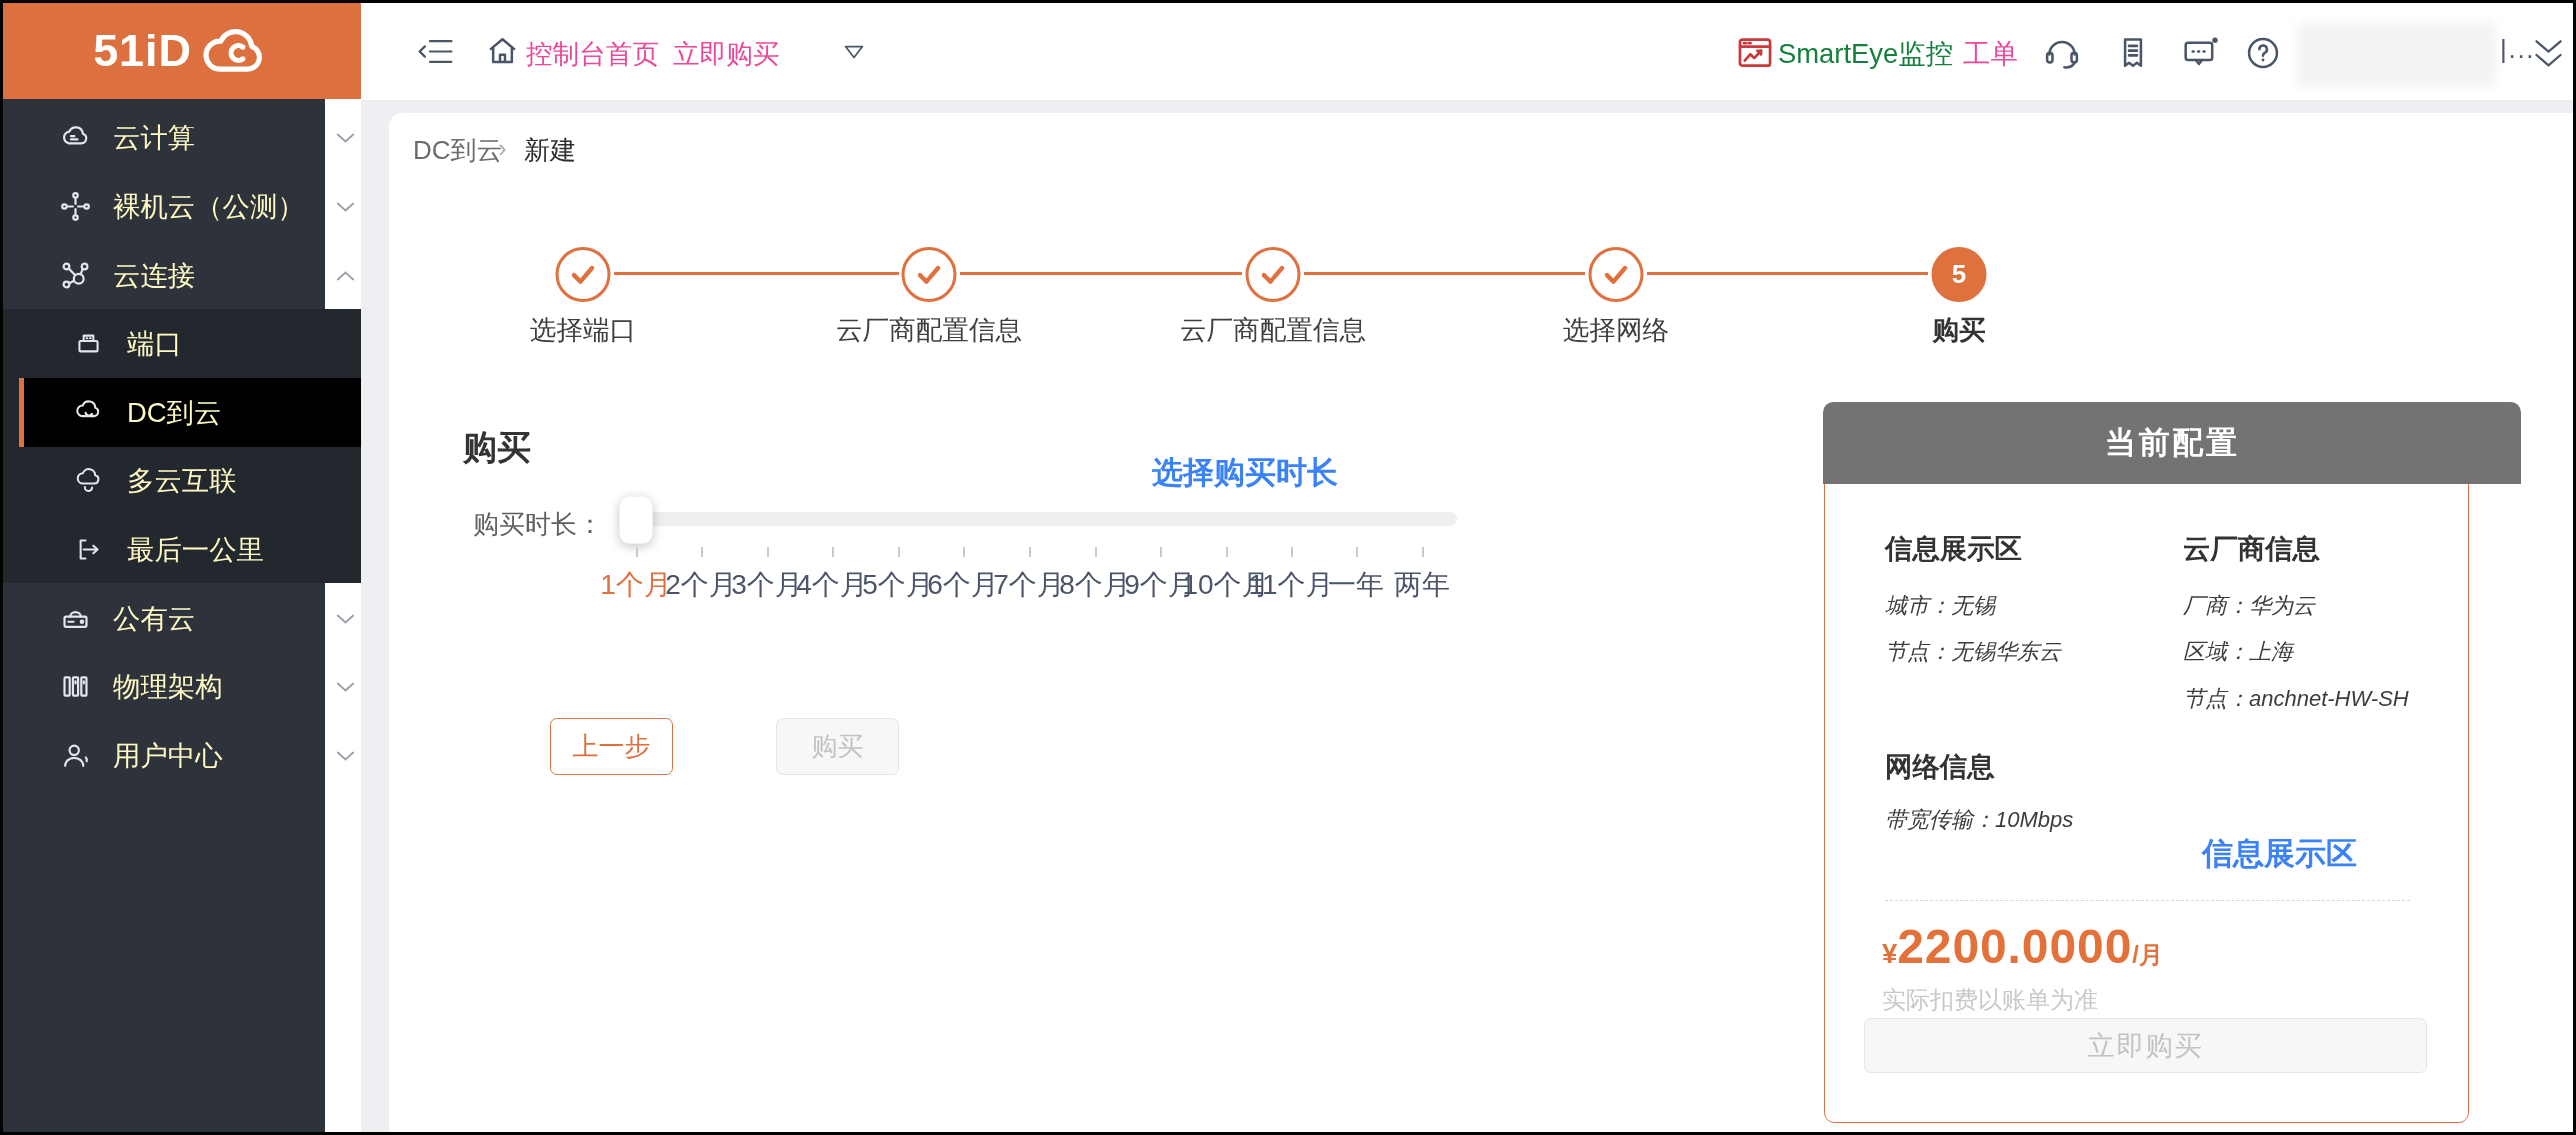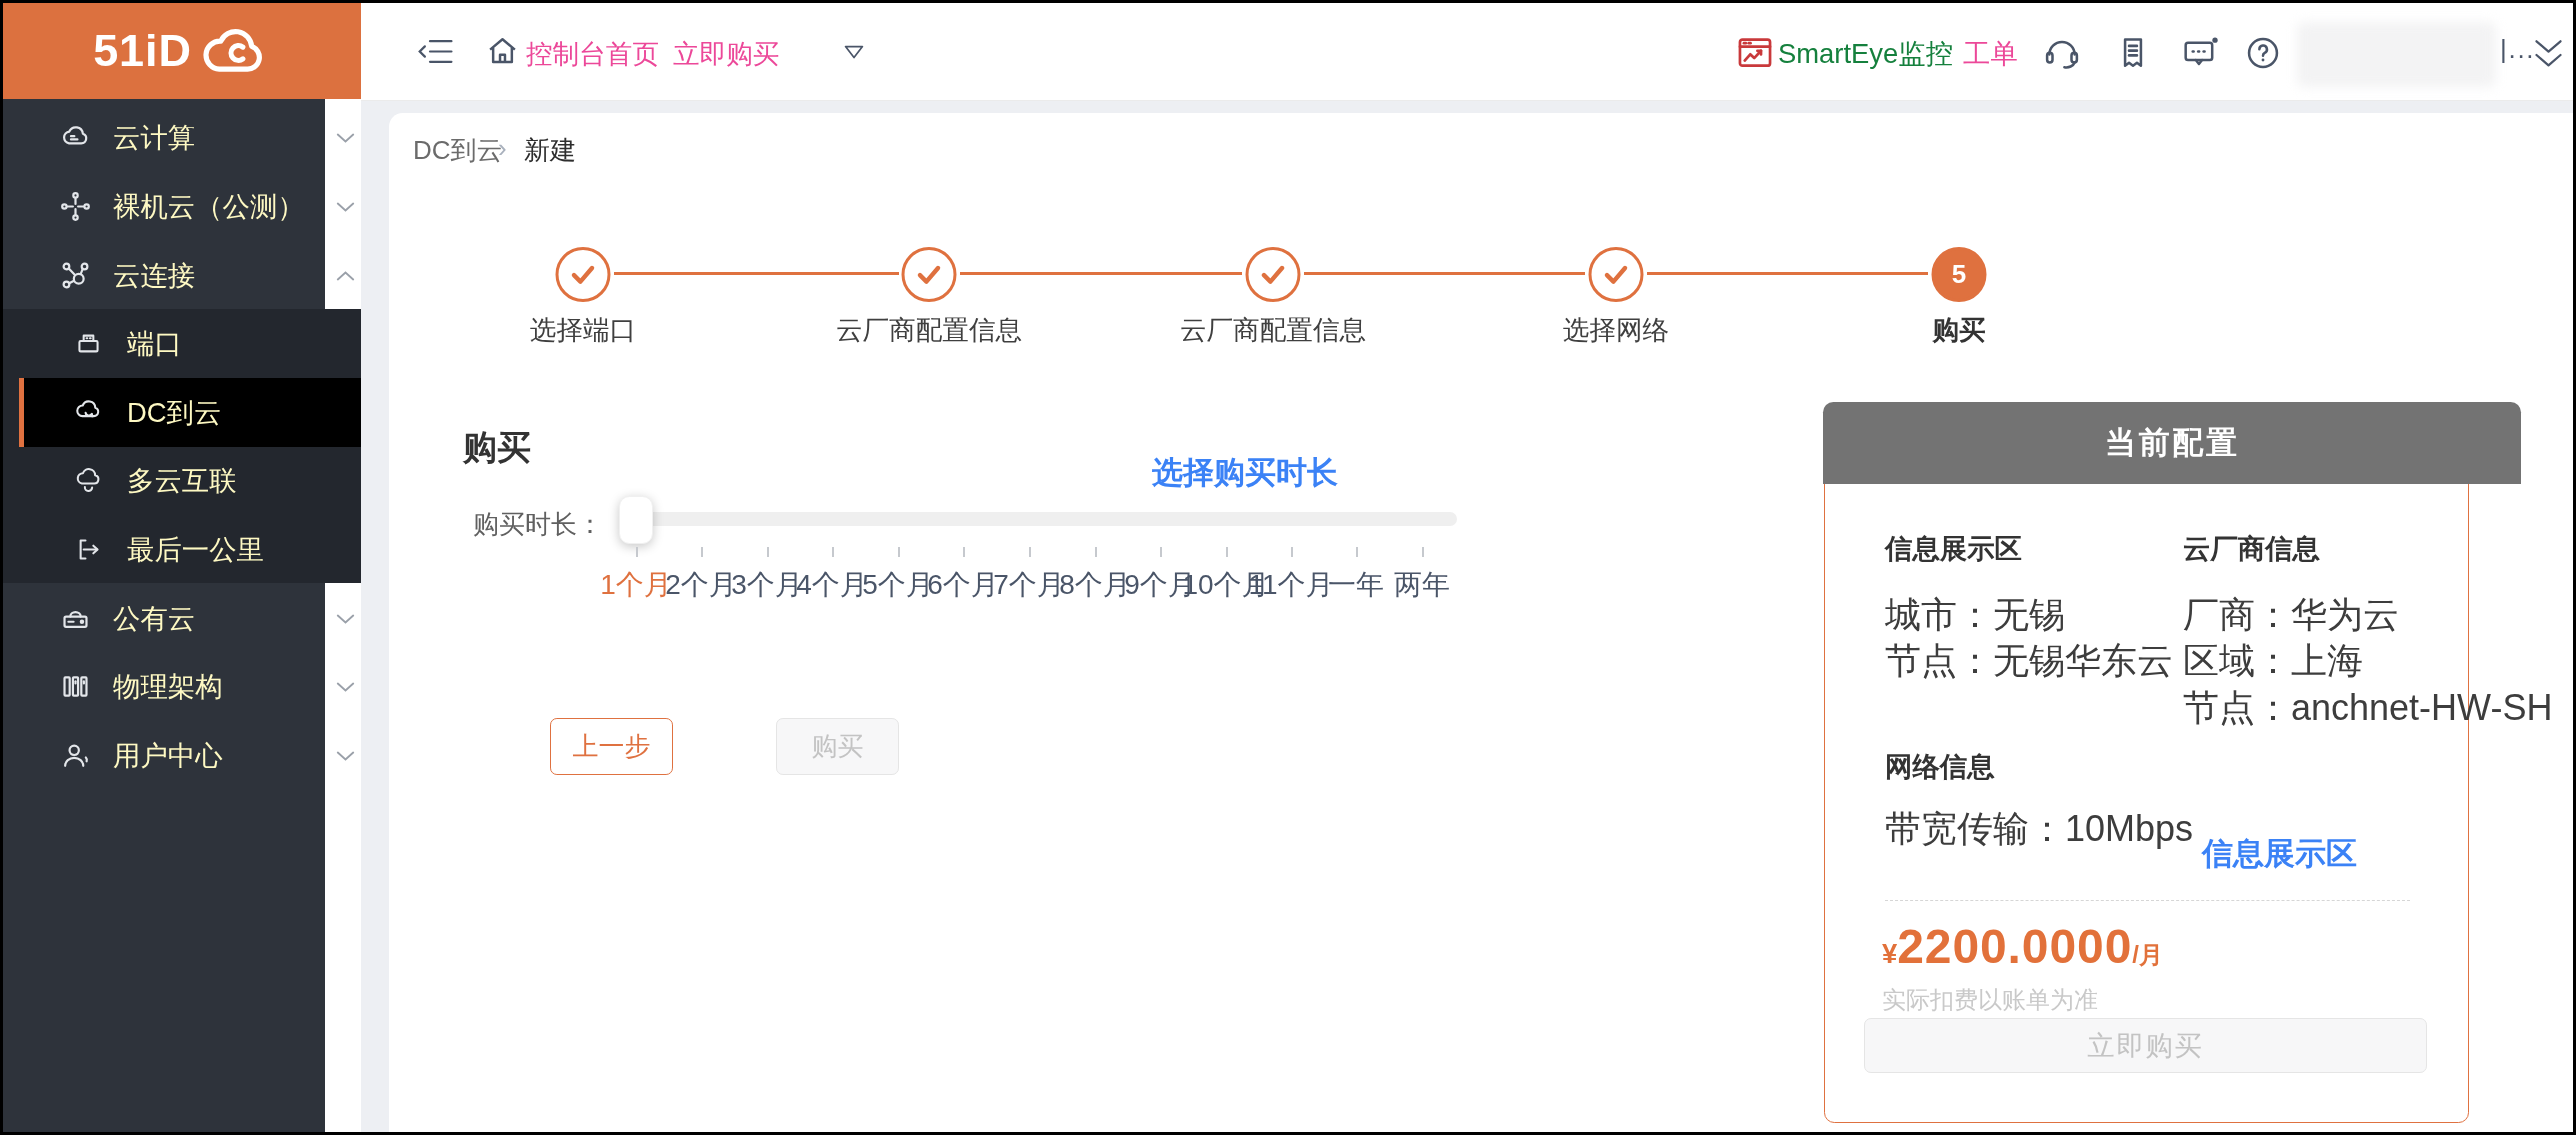--- a/index.html
+++ b/index.html
@@ -84,21 +84,21 @@
   .btn-disabled { background:#F7F7F8; border:0.9px solid #E5E5E5; color:#C3C3C3; cursor:not-allowed; }
   .btn-buy { left:773px; top:715px; width:123px; height:57px; }
 
   
   .panel { position:absolute; left:1821px; top:400px; width:645px; height:720px; background:#fff;
     border:1.7px solid #DF7140; border-radius:10.3px; }
   .panel-header { position:absolute; left:-1.7px; top:-1.7px; width:698px; height:82px; background:#737373;
     border-radius:10.3px 10.3px 0 0; display:flex; align-items:center; justify-content:center;
     color:#fff; font-size:31px; font-weight:bold; letter-spacing:2.6px; }
   .sec-h { position:absolute; font-size:27.4px; font-weight:bold; color:#333; white-space:nowrap; }
-  .sec-row { position:absolute; font-size:36px; color:#3d3d3d; white-space:nowrap; }
+  .sec-row { position:absolute; font-size:22px; color:#3d3d3d; white-space:nowrap;font-style:italic; }
   .anno-2 { left:377px; top:429px; }
   .dash-sep { position:absolute; left:60px; top:496px; width:525px; border-top:1.7px dashed #D6D6D6; }
   .price { position:absolute; left:57px; top:515px; display:flex; align-items:baseline;
     color:#E2713A; font-weight:bold; }
   .price .cur { font-size:27.4px; }
   .price .amt { font-size:48px; letter-spacing:0.9px; }
   .price .unit { font-size:24px; }
   .price-note { position:absolute; left:57px; top:580px; font-size:24px; color:#C9C9C9; }
   .btn-now { left:39px; top:614px; width:563px; height:55px; font-size:27.4px; letter-spacing:1.7px; }
 </style>

